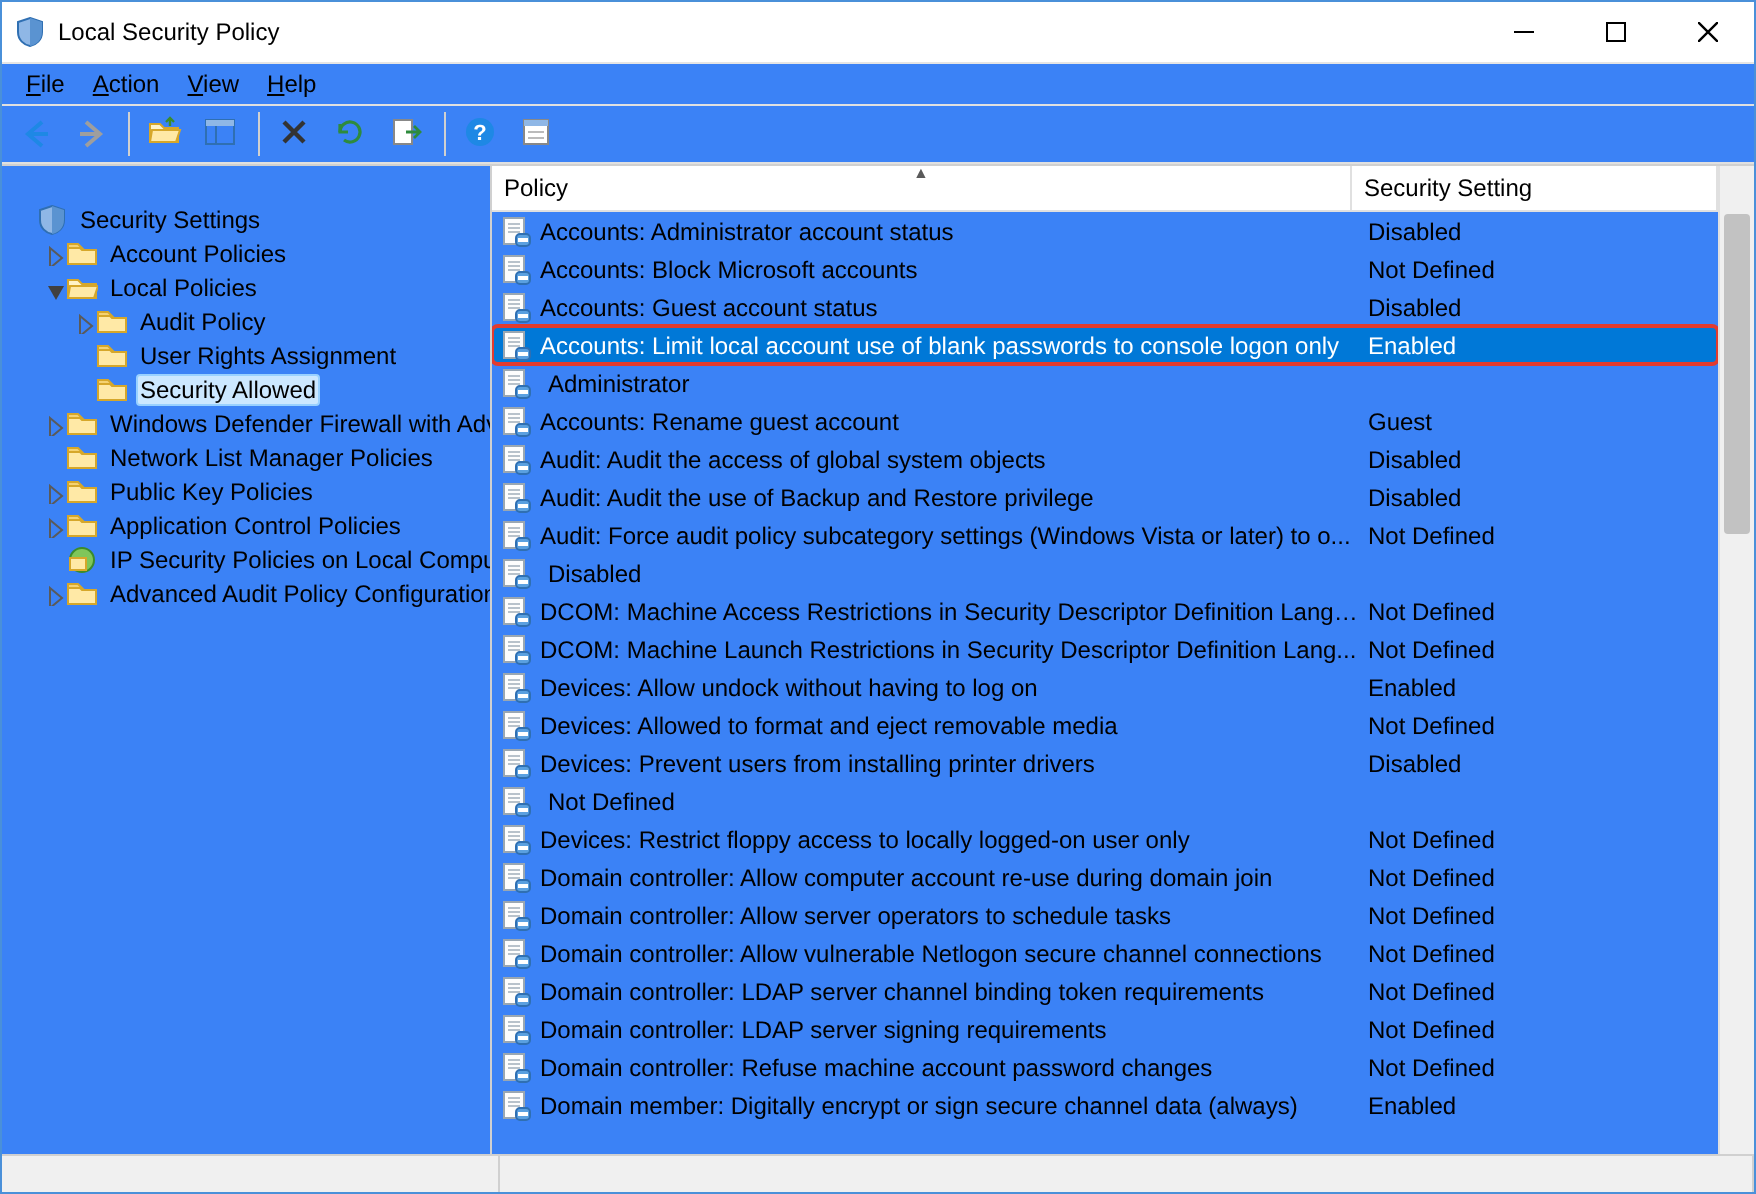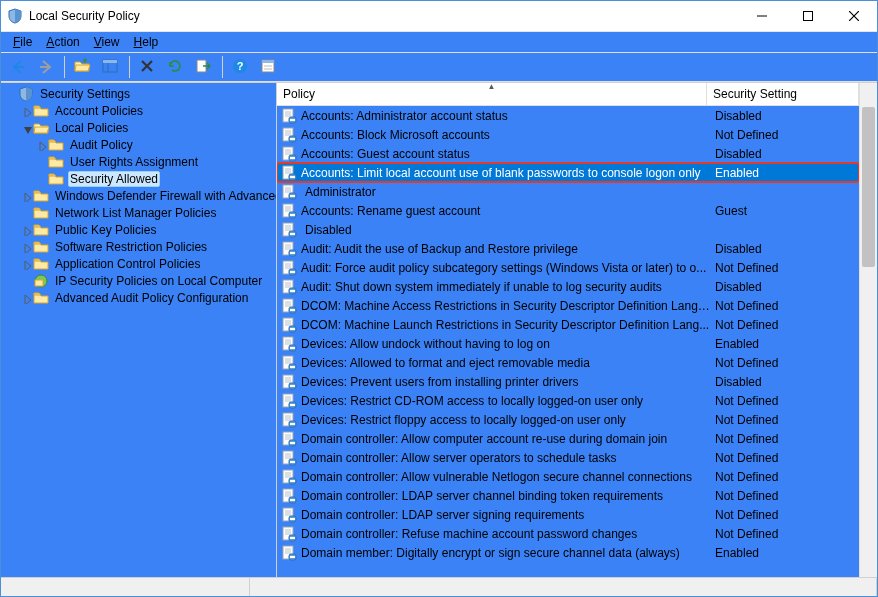--- a/index.html
+++ b/index.html
@@ -9,21 +9,21 @@
 .title-text{flex:1;font-size:12px}
 .win-btns{display:flex}
 .win-btn{width:46px;height:30px;display:flex;align-items:center;justify-content:center}
 .menubar{height:20px;display:flex;align-items:center;padding:0 6px;gap:2px}
 .menu-item{padding:1px 6px;border-radius:2px}
 .menu-item u{text-decoration:underline}
 .toolbar{height:28px;border-top:1px solid #e0e0e0;border-bottom:1px solid #e0e0e0;display:flex;align-items:center;padding:0 4px;gap:2px}
 .tool-btn{width:24px;height:24px;display:flex;align-items:center;justify-content:center;border:1px solid transparent;border-radius:2px}
 .tool-sep{width:1px;height:22px;background:#d0d0d0;margin:0 3px}
 .client{flex:1;display:flex;min-height:0;border-top:1px solid #d0d0d0}
-.tree-pane{width:276px;border-right:1px solid #d0d0d0;overflow:auto;box-sizing:border-box;padding:2px 0 2px 2px}
+.tree-pane{width:245px;border-right:1px solid #d0d0d0;overflow:auto;box-sizing:border-box;padding:18px 0 2px 2px}
 .tree-row{display:flex;align-items:center;height:17px;white-space:nowrap;padding-right:4px}
 .tree-row .tw{width:15px;height:15px;display:flex;align-items:center;justify-content:center;color:#5a5a5a;flex:0 0 15px}
 .tree-row .sp{flex:0 0 15px}
 .tree-row .folder{width:16px;height:16px;margin-right:4px;flex:0 0 16px}
 .tree-row .label{padding:0 2px}
 .tree-row.selected .label{background:#cce8ff;border:1px solid #99d1ff;padding:0 1px;border-radius:2px}
 .list-pane{flex:1;display:flex;min-width:0}
 .list-inner{flex:1;overflow:auto;position:relative}
 .list-header{position:sticky;top:0;background:#fff;display:flex;height:22px;border-bottom:1px solid #e0e0e0;z-index:2}
 .colh{display:flex;align-items:center;padding:0 6px;border-right:1px solid #e0e0e0;box-sizing:border-box;font-weight:400}
@@ -326,34 +326,20 @@
           <span class="tw">
             <svg width="12" height="12">
               <use href="#i-tw-closed"></use>
             </svg>
           </span>
           <span class="folder">
             <svg width="16" height="16">
               <use href="#i-folder"></use>
             </svg>
           </span>
-          <span class="label">Software Restriction Policies</span>
-        </div>
-        <div class="tree-row">
-          <span class="sp"></span>
-          <span class="tw">
-            <svg width="12" height="12">
-              <use href="#i-tw-closed"></use>
-            </svg>
-          </span>
-          <span class="folder">
-            <svg width="16" height="16">
-              <use href="#i-folder"></use>
-            </svg>
-          </span>
           <span class="label">Application Control Policies</span>
         </div>
         <div class="tree-row">
           <span class="sp"></span>
           <span class="tw"></span>
           <span class="folder">
             <svg width="16" height="16">
               <use href="#i-ipsec"></use>
             </svg>
           </span>
@@ -439,20 +425,21 @@
               </span>
               <span class="policy-cell">Accounts: Rename guest account</span>
               <span class="setting-cell">Guest</span>
             </div>
             <div class="list-row">
               <span class="icon">
                 <svg width="16" height="16">
                   <use href="#i-policy"></use>
                 </svg>
               </span>
+              <span class="policy-cell">Audit: Audit the access of global system objects</span>
               <span class="setting-cell">Disabled</span>
             </div>
             <div class="list-row">
               <span class="icon">
                 <svg width="16" height="16">
                   <use href="#i-policy"></use>
                 </svg>
               </span>
               <span class="policy-cell">Audit: Audit the use of Backup and Restore privilege</span>
               <span class="setting-cell">Disabled</span>
@@ -465,21 +452,20 @@
               </span>
               <span class="policy-cell">Audit: Force audit policy subcategory settings (Windows Vista or later) to o...</span>
               <span class="setting-cell">Not Defined</span>
             </div>
             <div class="list-row">
               <span class="icon">
                 <svg width="16" height="16">
                   <use href="#i-policy"></use>
                 </svg>
               </span>
-              <span class="policy-cell">Audit: Shut down system immediately if unable to log security audits</span>
               <span class="setting-cell">Disabled</span>
             </div>
             <div class="list-row">
               <span class="icon">
                 <svg width="16" height="16">
                   <use href="#i-policy"></use>
                 </svg>
               </span>
               <span class="policy-cell">DCOM: Machine Access Restrictions in Security Descriptor Definition Langu...</span>
               <span class="setting-cell">Not Defined</span>
@@ -519,21 +505,20 @@
               </span>
               <span class="policy-cell">Devices: Prevent users from installing printer drivers</span>
               <span class="setting-cell">Disabled</span>
             </div>
             <div class="list-row">
               <span class="icon">
                 <svg width="16" height="16">
                   <use href="#i-policy"></use>
                 </svg>
               </span>
-              <span class="policy-cell">Devices: Restrict CD-ROM access to locally logged-on user only</span>
               <span class="setting-cell">Not Defined</span>
             </div>
             <div class="list-row">
               <span class="icon">
                 <svg width="16" height="16">
                   <use href="#i-policy"></use>
                 </svg>
               </span>
               <span class="policy-cell">Devices: Restrict floppy access to locally logged-on user only</span>
               <span class="setting-cell">Not Defined</span>

